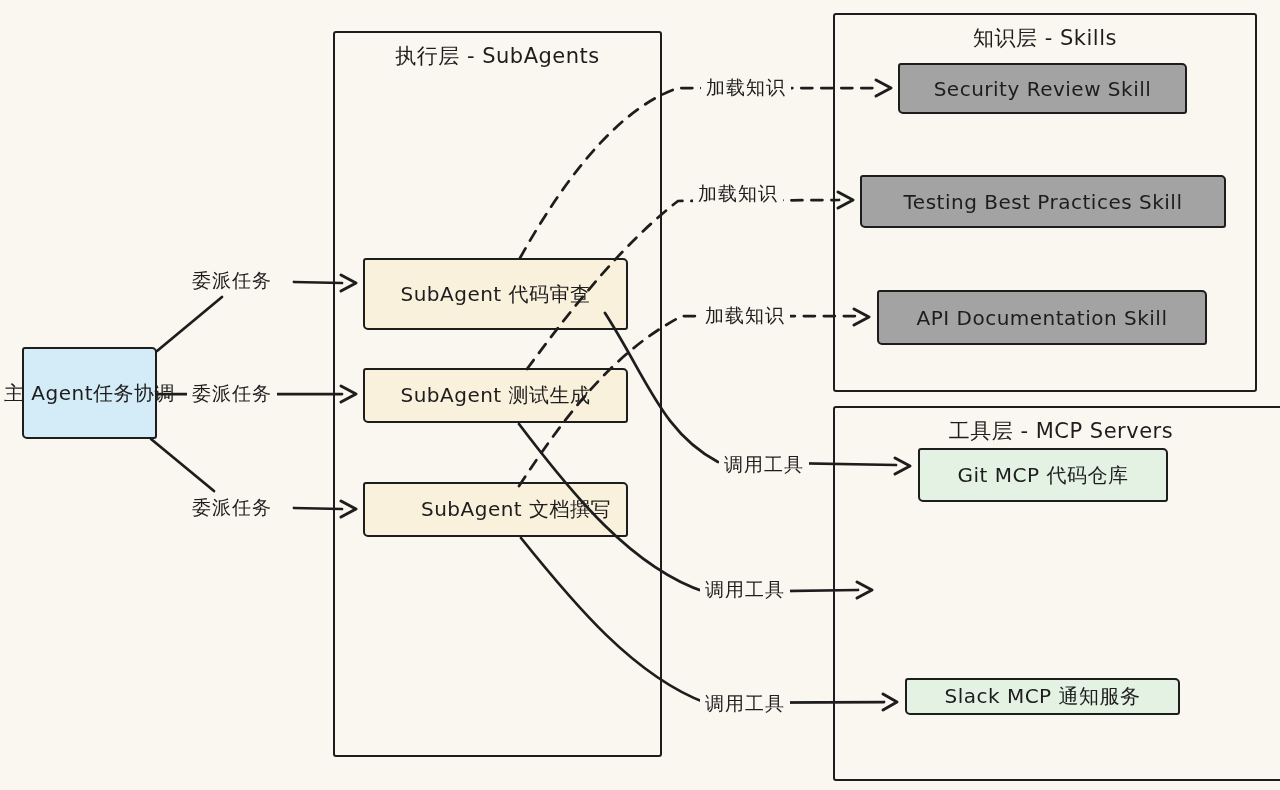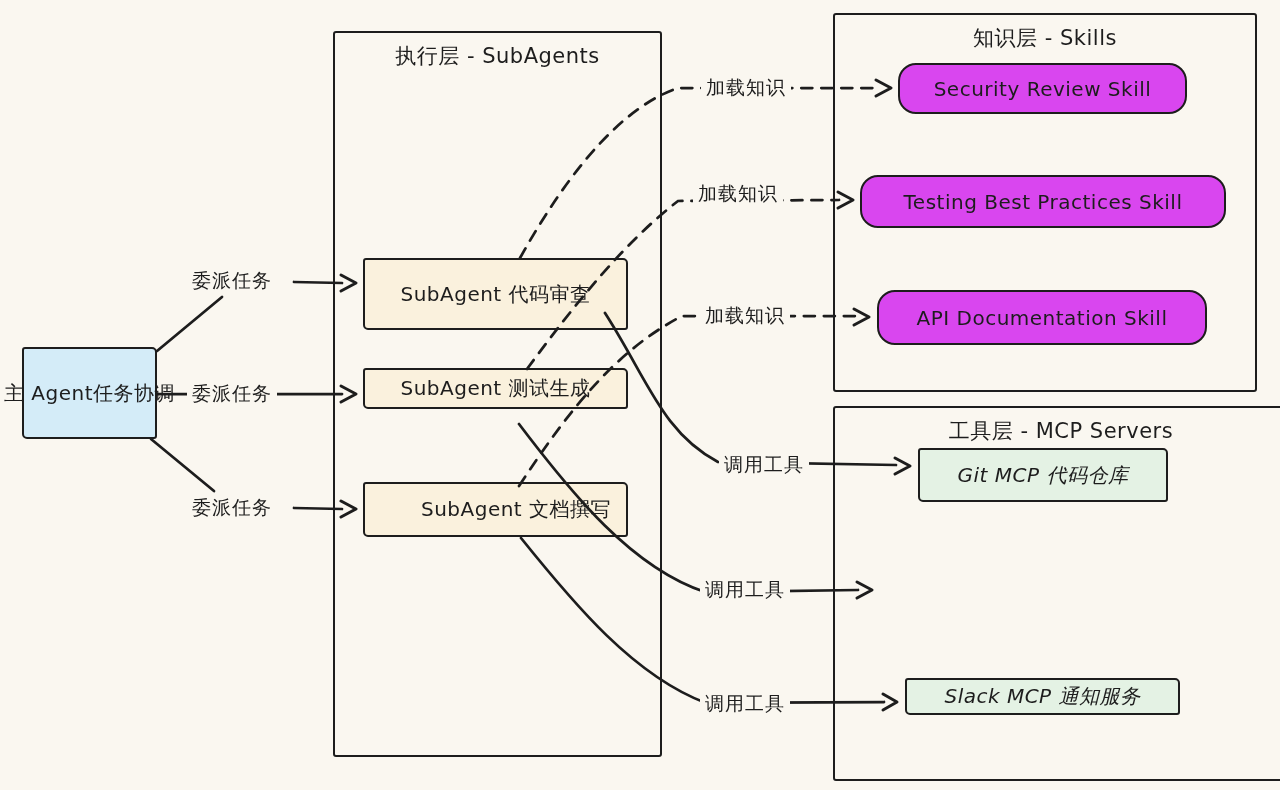--- a/index.html
+++ b/index.html
@@ -35,22 +35,22 @@
     border:2.5px solid var(--ink);
     border-radius:3px 5px 3px 5px;
     display:flex;align-items:center;justify-content:center;
     font-size:20px;letter-spacing:.5px;
     white-space:nowrap;
     box-sizing:border-box;
     z-index:2;
   }
   .node.main{background:#d4ecf8;flex-direction:row;line-height:1.45;font-size:20px;}
   .node.sub{background:#faf1dd;}
-  .node.skill{background:#d946ef;border-radius:18px;}
-  .node.mcp{background:#e4f2e4;font-style:italic;}
+  .node.skill{background:#a3a3a3;}
+  .node.mcp{background:#e4f2e4;}
 
   
   svg.wires{position:absolute;inset:0;z-index:4;pointer-events:none;}
   .wire{stroke:var(--ink);stroke-width:2.75;fill:none;stroke-linecap:round;}
   .wire.dashed{stroke-dasharray:11 9;}
   .head{stroke:var(--ink);stroke-width:3;fill:none;stroke-linecap:round;stroke-linejoin:round;}
 
   
   .edge-label{
     position:absolute;
@@ -80,21 +80,21 @@
   </div>
 
   <div class="node main" style="left:22px;top:347px;width:135px;height:92px;">
     <span>主 Agent</span>
     <span>任务协调</span>
   </div>
 
   <div class="node sub" style="left:363px;top:258px;width:265px;height:72px;">
     <span>SubAgent 代码审查</span>
   </div>
-  <div class="node sub" style="left:363px;top:368px;width:265px;height:41px;">
+  <div class="node sub" style="left:363px;top:368px;width:265px;height:55px;">
     <span>SubAgent 测试生成</span>
   </div>
   <div class="node sub" style="left:363px;top:482px;width:265px;height:55px;padding-left:41px;">
     <span>SubAgent 文档撰写</span>
   </div>
 
   <div class="node skill" style="left:898px;top:63px;width:289px;height:51px;">
     <span>Security Review Skill</span>
   </div>
   <div class="node skill" style="left:860px;top:175px;width:366px;height:53px;">

